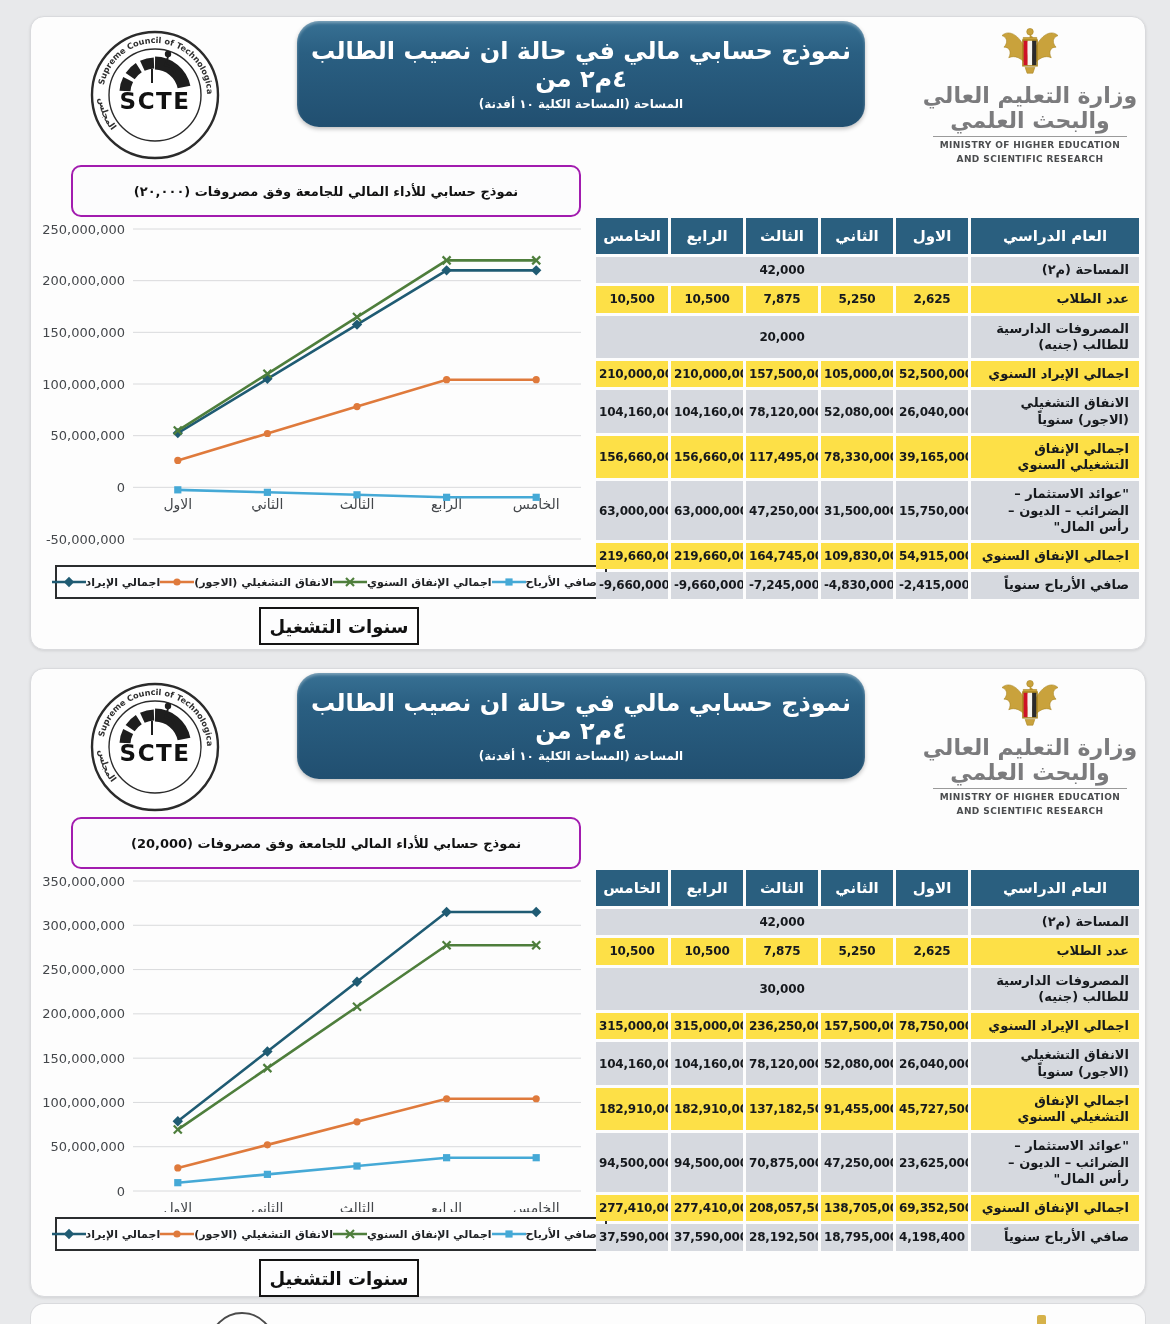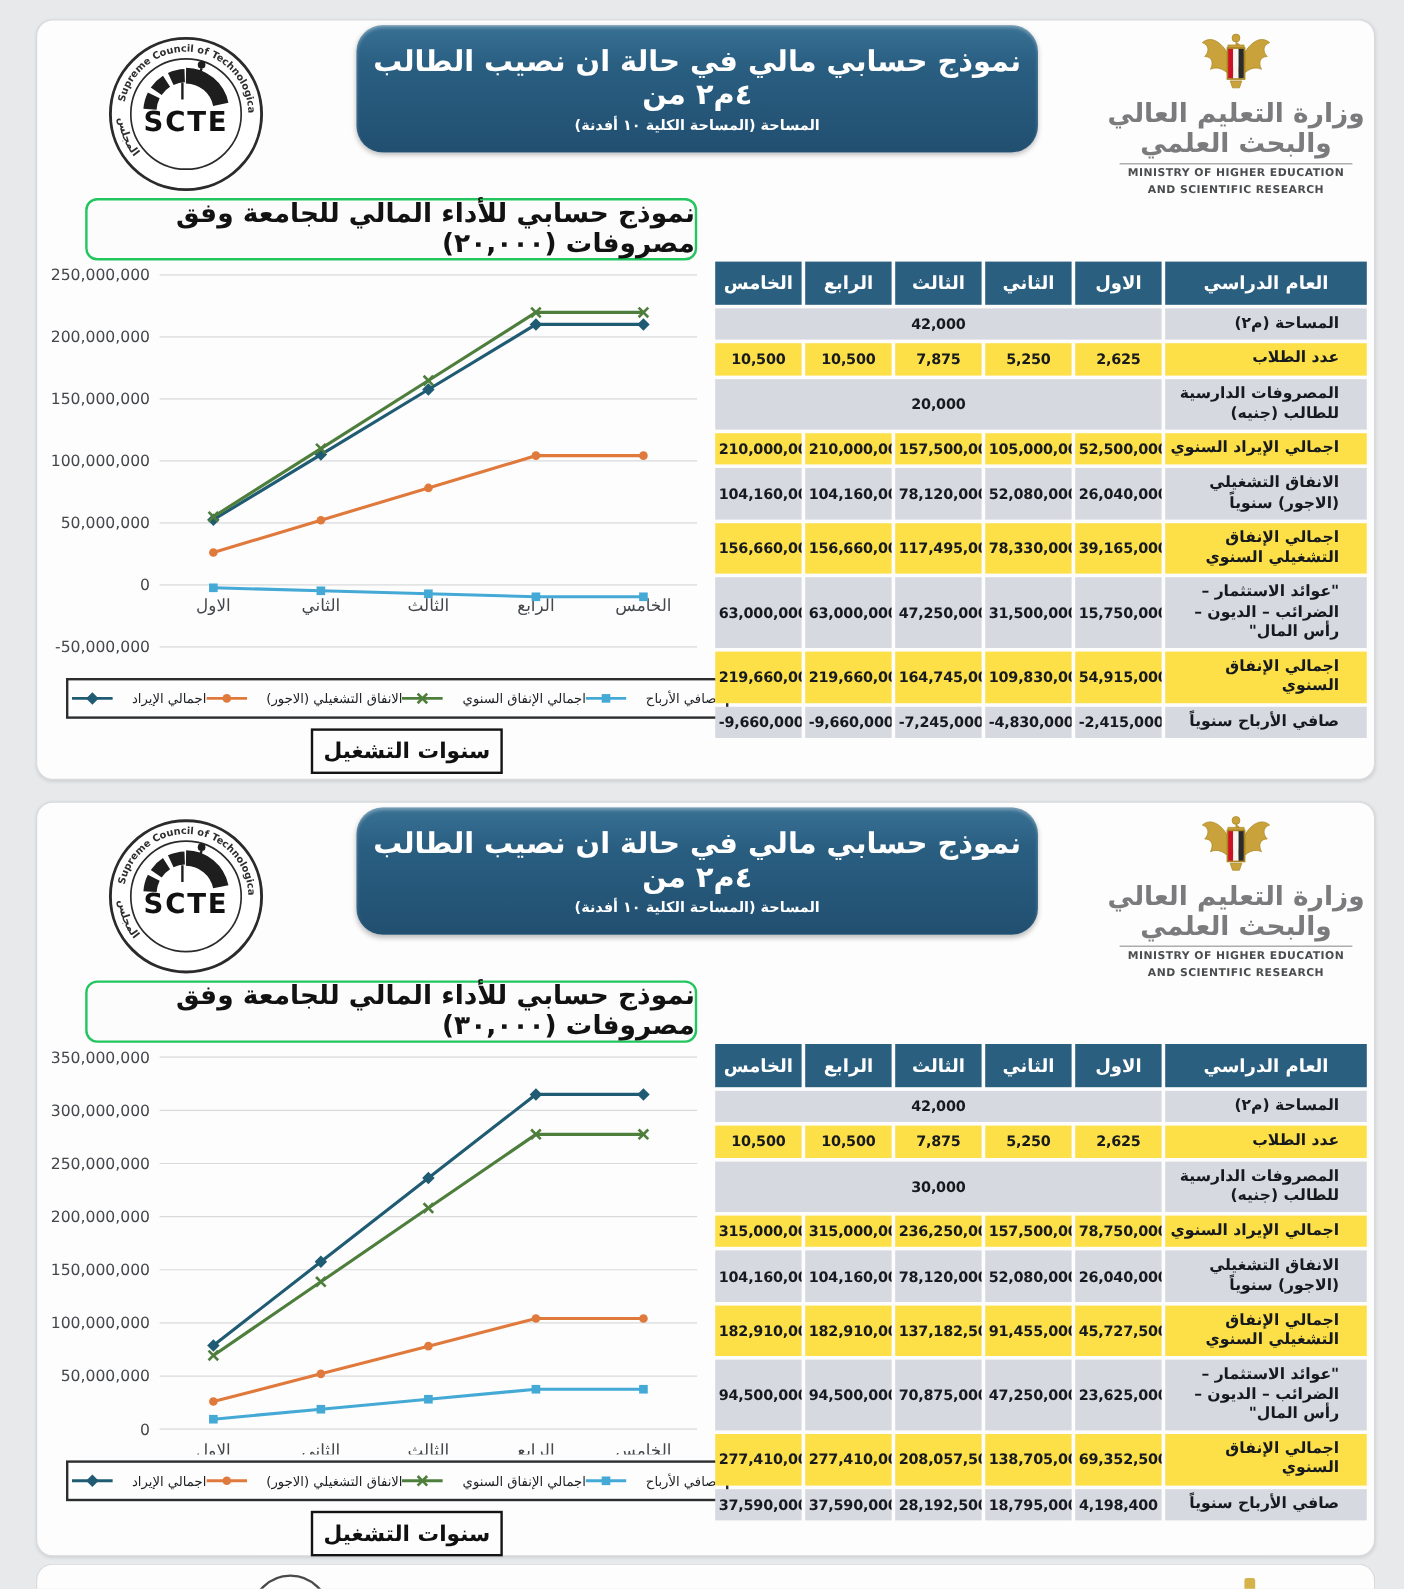--- a/index.html
+++ b/index.html
@@ -19,38 +19,38 @@
         background:linear-gradient(180deg,#387194 0%,#2A5F82 30%,#214F70 100%);
         box-shadow:inset 0 2px 3px rgba(255,255,255,.35), 0 2px 4px rgba(0,0,0,.25);
         color:#fff;text-align:center;direction:rtl;display:flex;flex-direction:column;justify-content:center;gap:4px;}
   .titlebox .t1{font-size:24px;font-weight:bold;}
   .titlebox .t2{font-size:12px;font-weight:bold;}
   .ministry{position:absolute;left:884px;top:6px;width:230px;text-align:center;}
   .ministry .min-ar{font-size:22px;font-weight:bold;color:#7B7B7D;margin-top:0;direction:rtl;}
   .ministry .min-en{font-size:9px;font-weight:bold;color:#4A4C4E;letter-spacing:.4px;line-height:1.5;}
   .min-rule{height:1px;background:#9a9a9a;margin:3px 18px 2px 18px;}
   
-  .subtitle{position:absolute;left:40px;top:148px;width:506px;height:48px;border:2px solid #22c55e;
+  .subtitle{position:absolute;left:40px;top:148px;width:506px;height:48px;border:2px solid #a21caf;
         border-radius:10px;background:#FCFCFD;direction:rtl;display:flex;align-items:center;justify-content:center;
-        font-size:22px;font-weight:bold;color:#121212;}
+        font-size:13px;font-weight:bold;color:#121212;}
   
   .chart{position:absolute;left:4px;top:198px;width:560px;height:345px;}
   .legend{position:absolute;left:24px;top:548px;width:532px;height:26px;border:2px solid #2B2D2F;background:#FDFDFE;
         direction:rtl;display:flex;align-items:center;justify-content:space-between;padding:2px 8px;}
-  .legend .entry{display:flex;align-items:center;gap:16px;font-size:11px;color:#202225;white-space:nowrap;}
+  .legend .entry{display:flex;align-items:center;gap:0;font-size:11px;color:#202225;white-space:nowrap;font-weight:bold;}
   .xaxisbox{position:absolute;left:228px;top:590px;width:156px;height:34px;border:2.5px solid #141414;border-radius:0;
         background:#FDFDFE;display:flex;align-items:center;justify-content:center;
         font-size:18px;font-weight:bold;color:#101010;direction:rtl;}
   
   .tbl{position:absolute;left:562px;top:198px;width:549px;border-collapse:separate;border-spacing:3px 3px;
        direction:rtl;table-layout:fixed;}
   .tbl th,.tbl td{padding:5px 3px;vertical-align:middle;text-align:center;overflow:hidden;}
   .tbl thead th{background:#2A5F7F;color:#fff;font-size:15px;font-weight:bold;padding:9px 4px;}
   .tbl .lblcol{width:160px;}
-  .tbl tbody th{font-size:13px;font-weight:bold;color:#16191D;text-align:right;padding-right:23px;line-height:1.25;}
+  .tbl tbody th{font-size:13px;font-weight:bold;color:#16191D;text-align:right;padding-right:10px;line-height:1.25;}
   .tbl td{font-size:12px;font-weight:bold;color:#16191D;direction:ltr;letter-spacing:-.2px;}
   .tbl td.merged{font-size:12px;}
   .band-g th,.band-g td{background:#D6D9DF;}
   .band-l th,.band-l td{background:#fde047;}
 </style>
 </head>
 <body>
 
 <section class="card panel p0">
     <div class="scte">
@@ -333,21 +333,21 @@
           <rect x="34.2" y="18" width="4.6" height="26" fill="#2B2B2B"></rect>
           <rect x="24.6" y="17.6" width="14.8" height="26.8" fill="none" stroke="#A8841F" stroke-width="1.4"></rect>
         </g>
       </svg>
       <div class="min-ar">وزارة التعليم العالي والبحث العلمي</div>
       <div class="min-rule"></div>
       <div class="min-en">MINISTRY OF HIGHER EDUCATION</div>
       <div class="min-en">AND SCIENTIFIC RESEARCH</div>
     </div>
 
-    <div class="subtitle">نموذج حسابي للأداء المالي للجامعة وفق مصروفات (٣٠,٠٠٠)</div>
+    <div class="subtitle">نموذج حسابي للأداء المالي للجامعة وفق مصروفات (20,000)</div>
 
     <svg class="chart" viewBox="0 0 560 345">
       <g>
         <line x1="98" y1="324" x2="546" y2="324" stroke="#D9DADC" stroke-width="1"></line>
         <line x1="98" y1="279.7142857142857" x2="546" y2="279.7142857142857" stroke="#D9DADC" stroke-width="1"></line>
         <line x1="98" y1="235.42857142857144" x2="546" y2="235.42857142857144" stroke="#D9DADC" stroke-width="1"></line>
         <line x1="98" y1="191.14285714285714" x2="546" y2="191.14285714285714" stroke="#D9DADC" stroke-width="1"></line>
         <line x1="98" y1="146.85714285714286" x2="546" y2="146.85714285714286" stroke="#D9DADC" stroke-width="1"></line>
         <line x1="98" y1="102.57142857142856" x2="546" y2="102.57142857142856" stroke="#D9DADC" stroke-width="1"></line>
         <line x1="98" y1="58.28571428571428" x2="546" y2="58.28571428571428" stroke="#D9DADC" stroke-width="1"></line>

